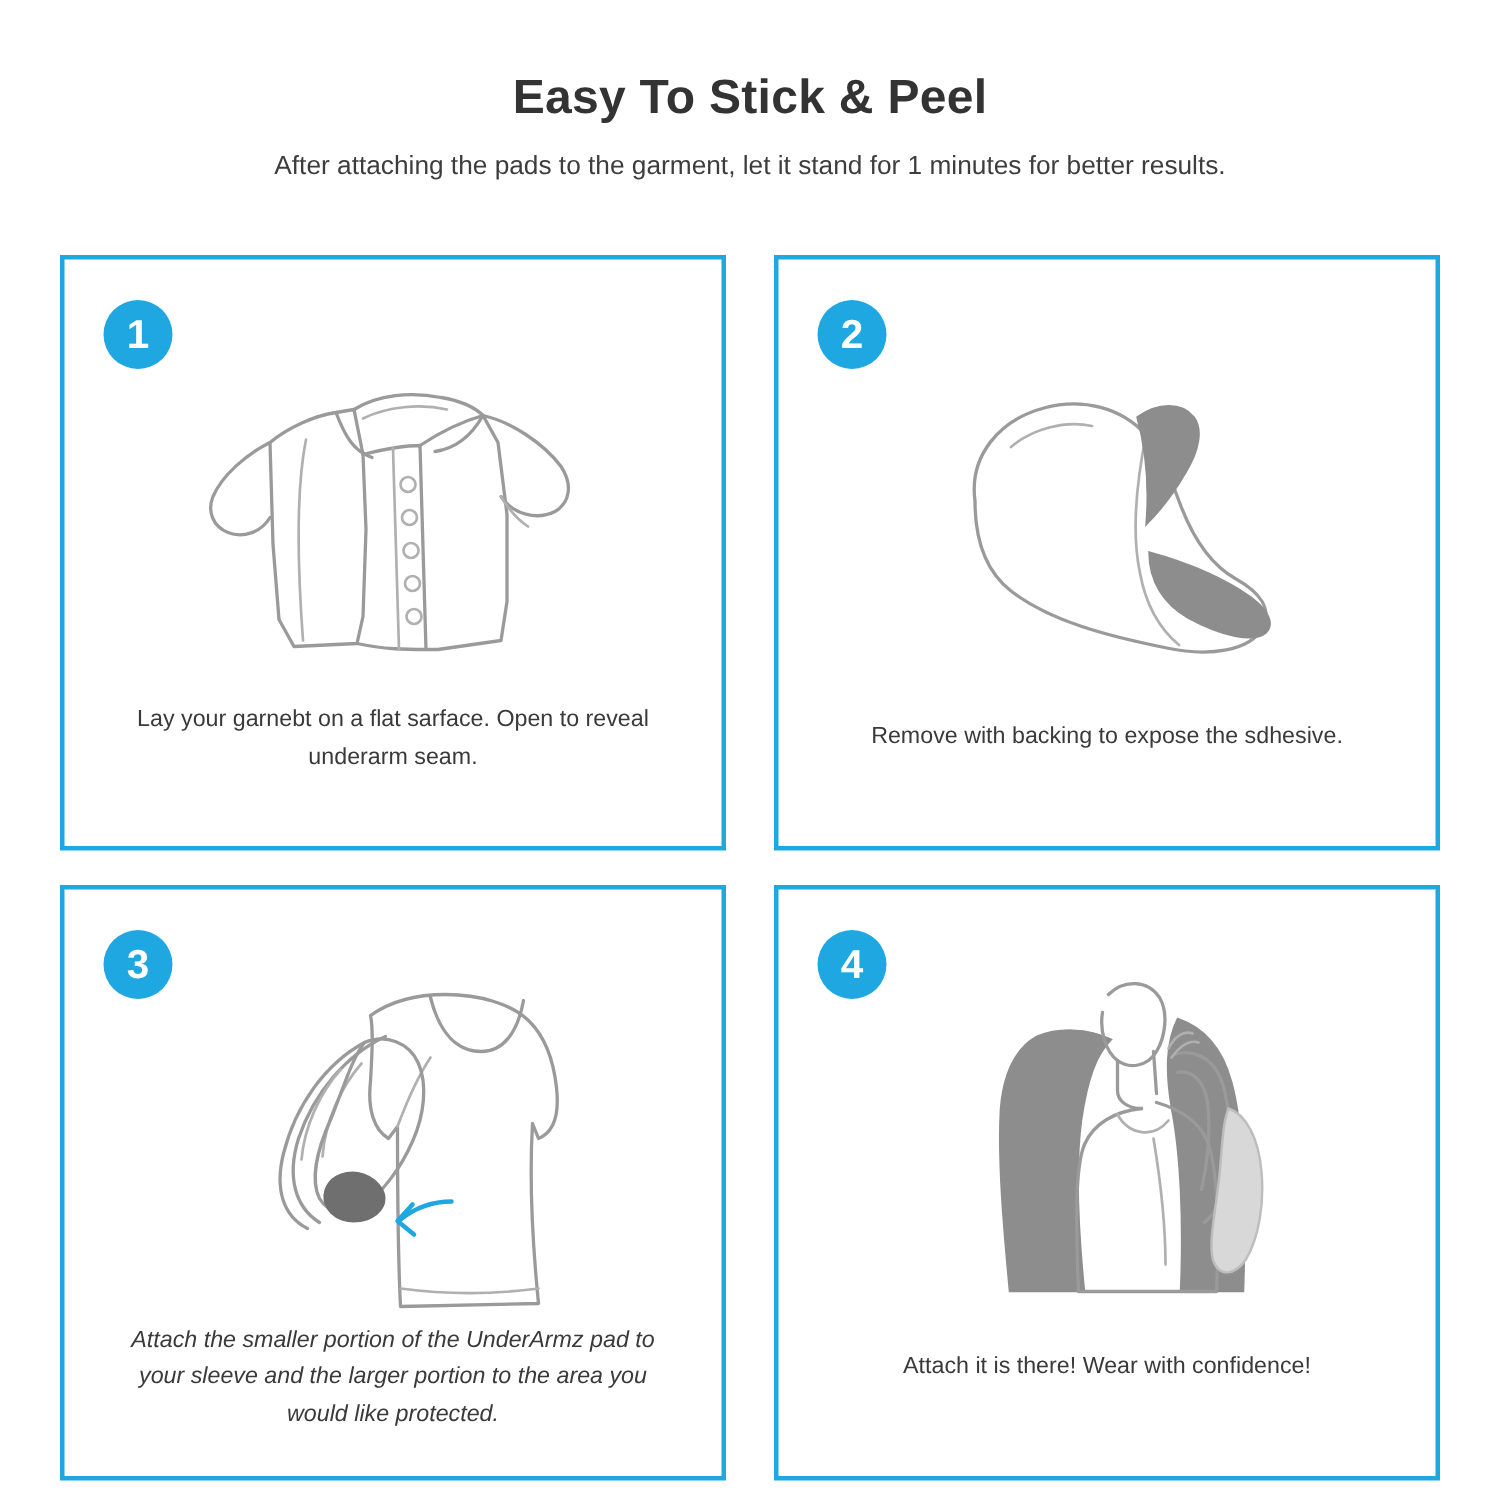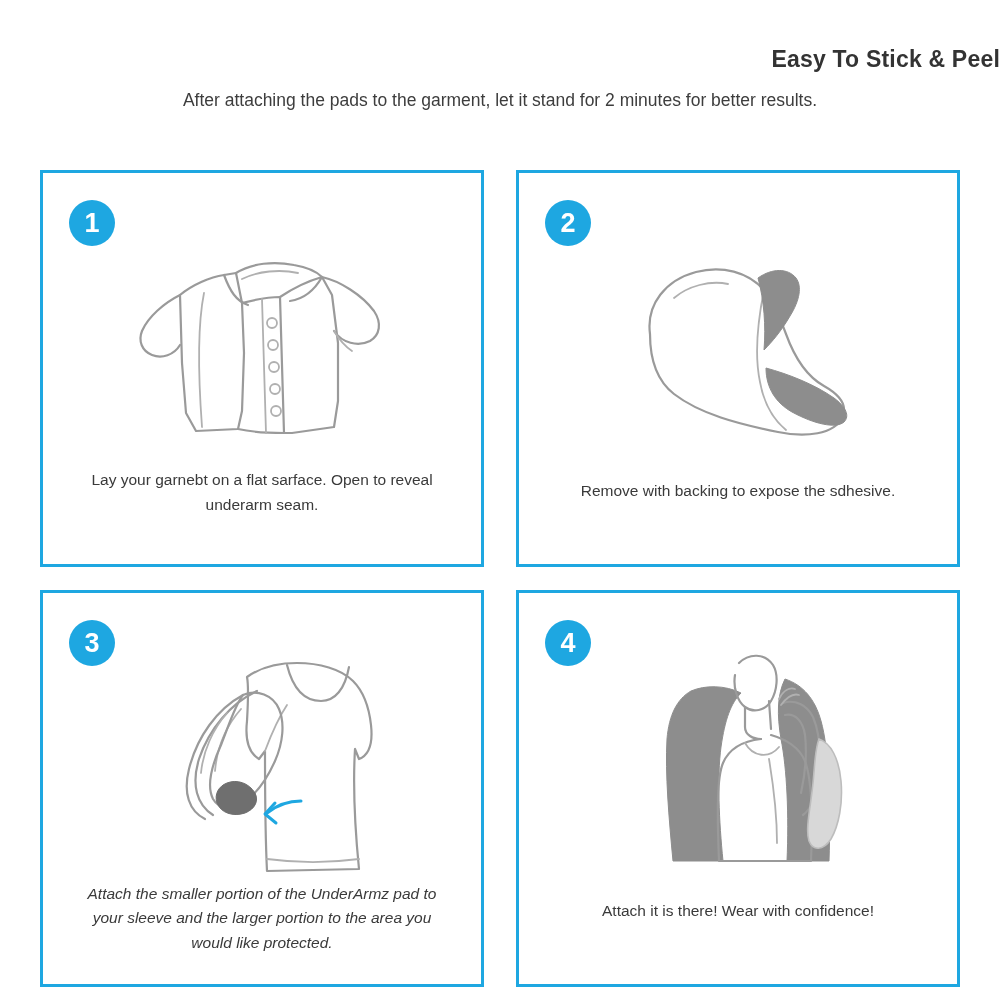--- a/index.html
+++ b/index.html
@@ -19,26 +19,25 @@
     height: 1000px;
     position: relative;
     box-sizing: border-box;
     padding: 0;
   }
   .header {
     text-align: center;
     padding-top: 46px;
   }
   .title {
-    font-size: 23px;
+    font-size: 32px;
     font-weight: bold;
     color: #333333;
     letter-spacing: 0.2px;
     margin: 0;
-    text-align: right;
   }
   .subtitle {
     font-size: 17.5px;
     color: #3d3d3d;
     margin: 17px 0 0 0;
     font-weight: normal;
   }
   .grid {
     position: absolute;
     left: 40px;
@@ -133,21 +132,21 @@
     stroke-linejoin: round;
   }
 </style>
 </head>
 <body>
 
 <div class="page">
 
   <div class="header">
     <h1 class="title">Easy To Stick &amp; Peel</h1>
-    <p class="subtitle">After attaching the pads to the garment, let it stand for 2 minutes for better results.</p>
+    <p class="subtitle">After attaching the pads to the garment, let it stand for 1 minutes for better results.</p>
   </div>
 
   <div class="grid">
 
     <div class="card card-1">
       <div class="badge">1</div>
       <div class="art">
         <svg width="300" height="230" viewBox="0 0 300 230">
 
           <path class="stroke" d="M68 62 C52 70 36 84 30 98 C26 108 30 118 40 122 C50 126 62 122 68 112"></path>

